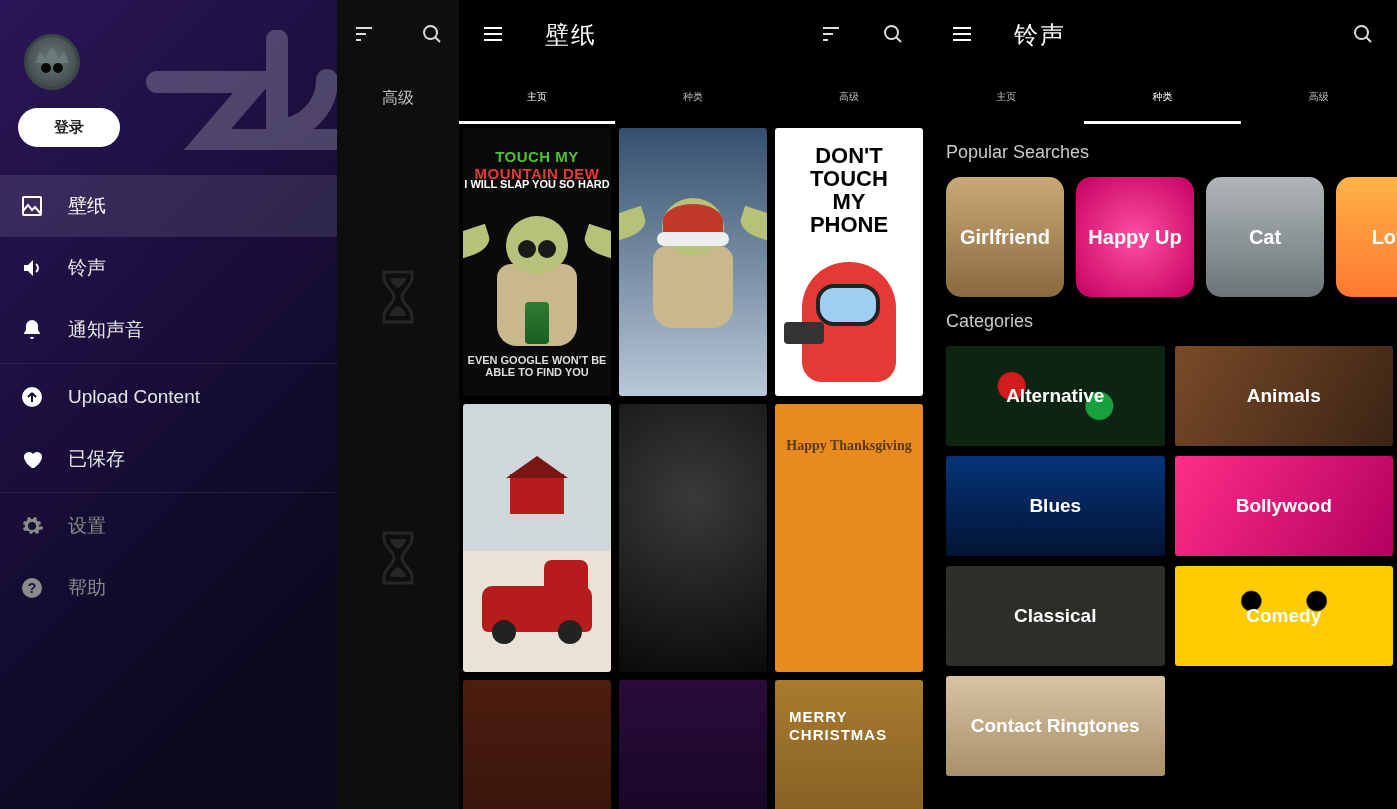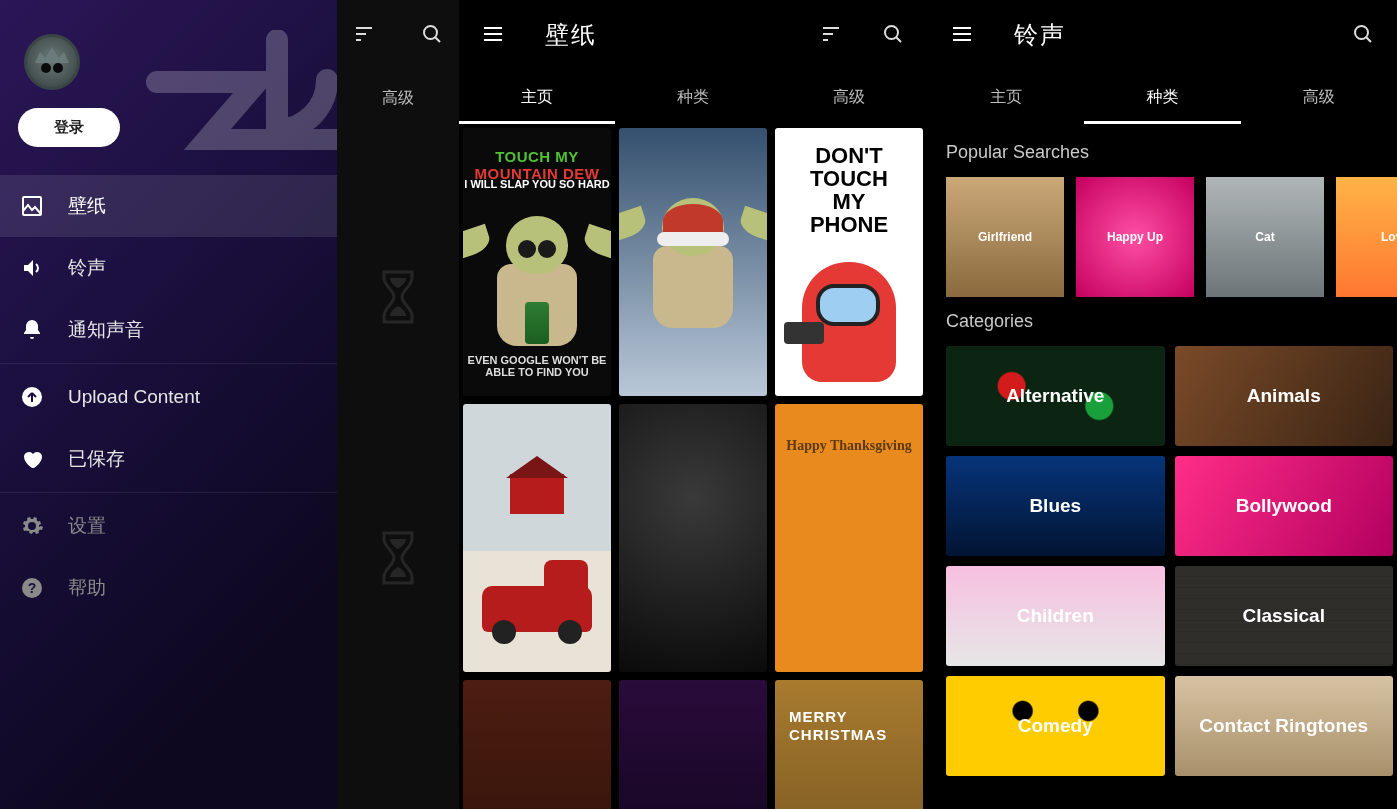--- a/index.html
+++ b/index.html
@@ -37,36 +37,36 @@
   .coll-body { flex:1; display:flex; flex-direction:column; align-items:center; justify-content:space-around; padding:40px 0 120px; }
   .hourglass { width:40px; height:54px; opacity:0.35; }
 
   
   .topbar { height:70px; display:flex; align-items:center; gap:22px; padding:0 14px; }
   .topbar .ham { margin-right:10px; }
   .topbar .title { font-size:24px; font-weight:400; letter-spacing:2px; }
   .topbar .sp { flex:1; }
 
   .tabs { height:54px; display:flex; }
-  .tab { flex:1; display:flex; align-items:center; justify-content:center; color:#bdbdbd; font-size:16px; cursor:pointer; position:relative; }
+  .tab { flex:1; display:flex; align-items:center; justify-content:center; color:#bdbdbd; font-size:10px; cursor:pointer; position:relative; }
   .tab.active { color:#fff; }
   .tab.active::after { content:""; position:absolute; left:0; right:0; bottom:0; height:3px; background:#fff; }
 
   .wall-grid { flex:1; display:grid; grid-template-columns:repeat(3,1fr); gap:8px; padding:4px; overflow:hidden; }
   .thumb { border-radius:3px; overflow:hidden; position:relative; cursor:pointer; }
   .thumb.h1 { height:268px; }
   .thumb.h2 { height:268px; }
   .thumb.h3 { height:246px; }
   .th-txt { position:absolute; color:#fff; text-align:center; width:100%; font-weight:700; }
 
   
   .ring-body { flex:1; padding:12px 0 0 18px; overflow:hidden; }
   .sec-title { color:#c9c9c9; font-size:18px; margin:6px 0 14px; }
   .pop-row { display:flex; gap:12px; margin-bottom:14px; overflow:hidden; }
-  .pop-card { flex:0 0 118px; height:120px; border-radius:0; display:flex; align-items:center; justify-content:center; color:#fff; font-weight:700; font-size:12px; cursor:pointer; position:relative; overflow:hidden; }
+  .pop-card { flex:0 0 118px; height:120px; border-radius:15px; display:flex; align-items:center; justify-content:center; color:#fff; font-weight:700; font-size:20px; cursor:pointer; position:relative; overflow:hidden; }
   .cat-grid { display:grid; grid-template-columns:1fr 1fr; gap:10px; padding-right:4px; }
   .cat-card { height:100px; border-radius:3px; display:flex; align-items:center; justify-content:center; color:#fff; font-weight:700; font-size:19px; cursor:pointer; position:relative; overflow:hidden; }
 
   
   .bg-dew    { background:#0a0a0a; }
   .bg-snow   { background:linear-gradient(#34506e,#b9c8d8); }
   .bg-dont   { background:#fff; }
   .bg-farm   { background:linear-gradient(#cfd7db 55%,#e8e3d6 55%); }
   .bg-jesus  { background:radial-gradient(circle at 50% 35%,#3a3a3a,#0a0a0a); }
   .bg-snoopy { background:#e98a1f; }
@@ -356,23 +356,20 @@
           </div>
         <div class="cat-card bg-animal">
             <span>Animals</span>
           </div>
         <div class="cat-card bg-blues">
             <span>Blues</span>
           </div>
         <div class="cat-card bg-bolly">
             <span>Bollywood</span>
           </div>
-        <div class="cat-card bg-child">
-            <span>Children</span>
-          </div>
         <div class="cat-card bg-class">
             <span>Classical</span>
           </div>
         <div class="cat-card bg-comedy">
             <span>Comedy</span>
           </div>
         <div class="cat-card bg-contact">
             <span>Contact Ringtones</span>
           </div>
       </div>

